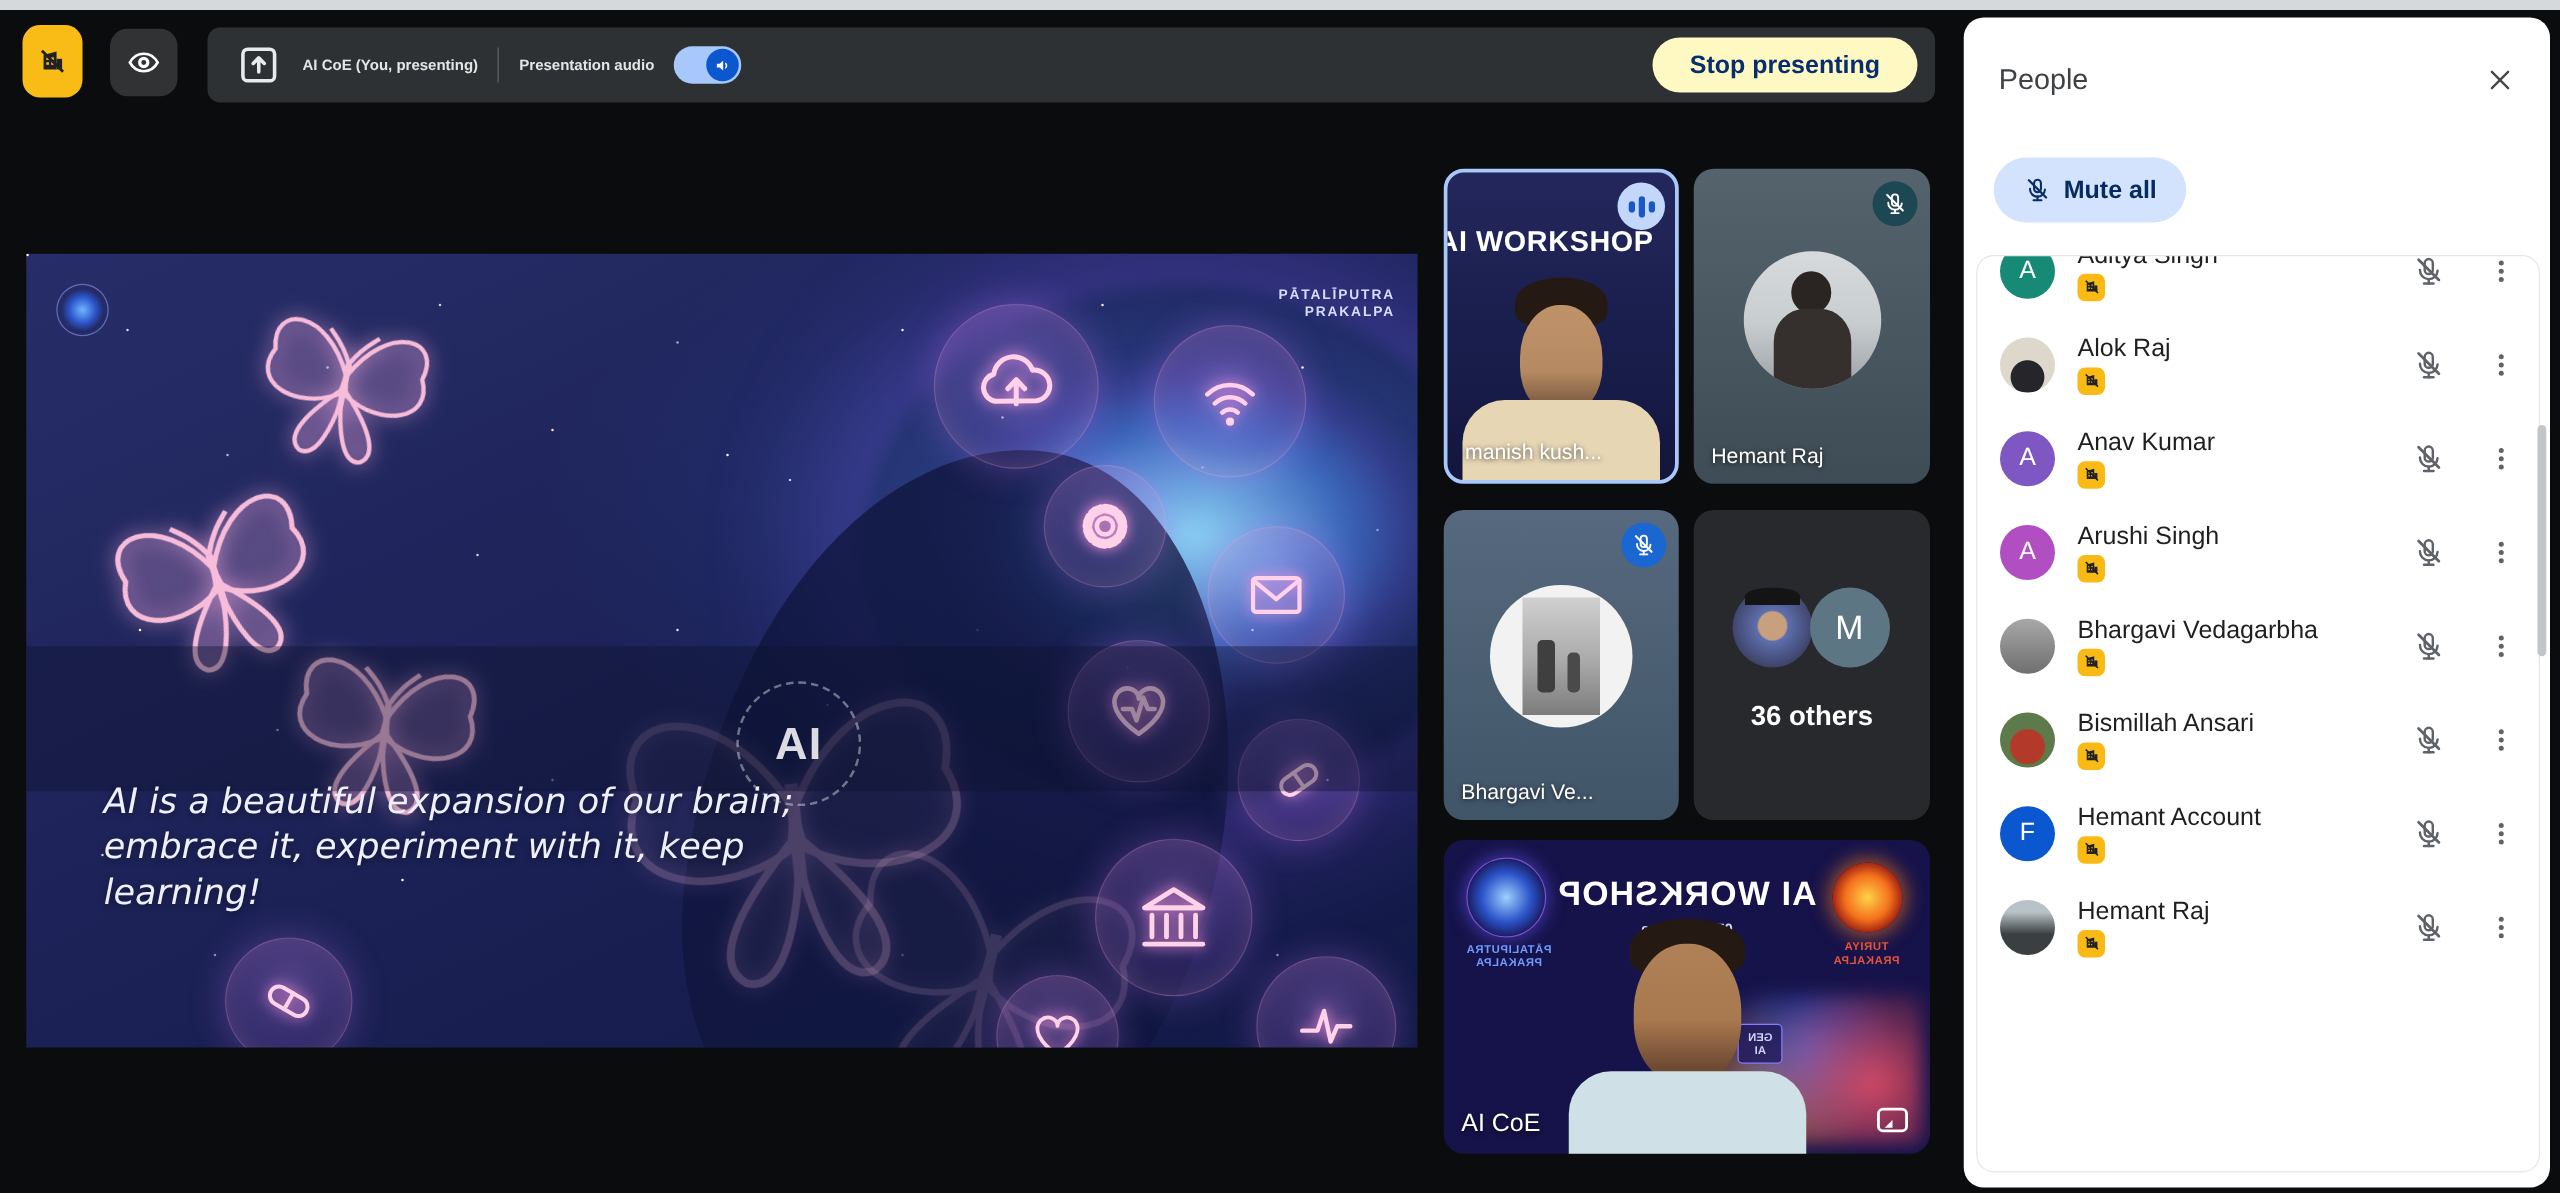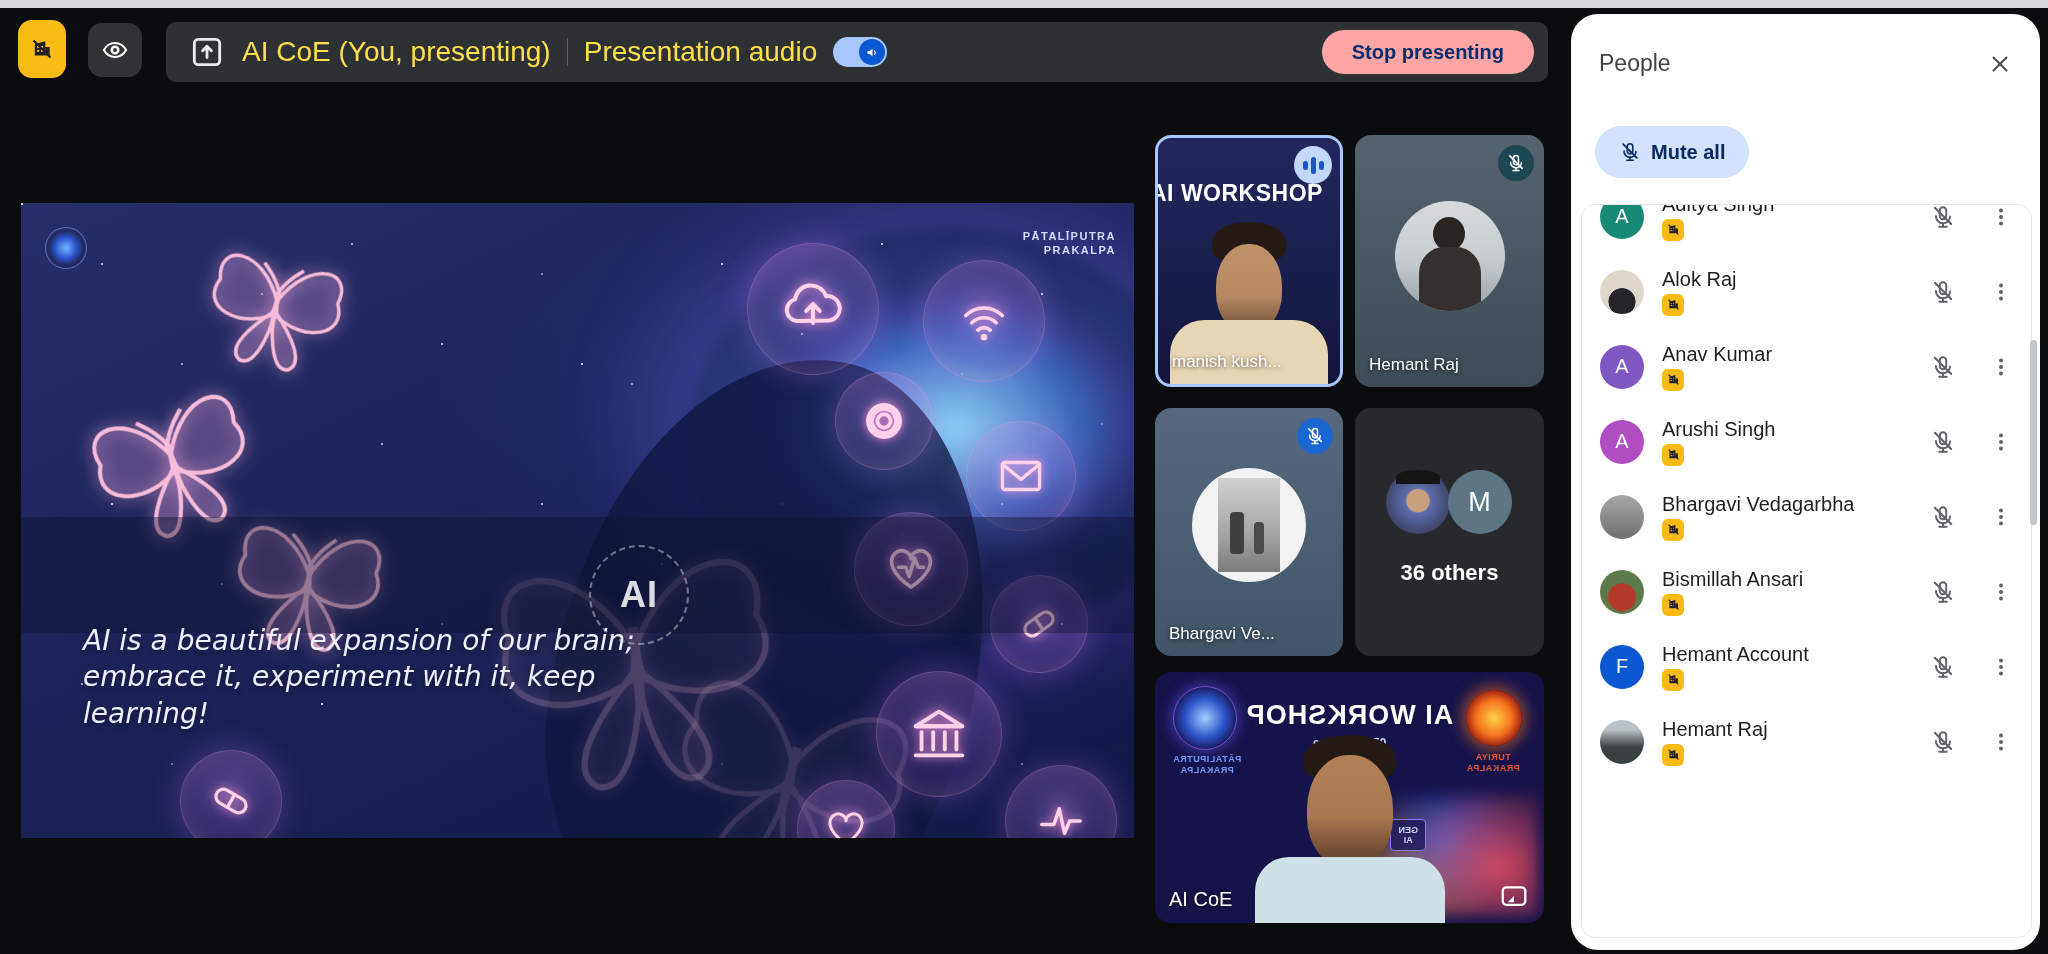--- a/index.html
+++ b/index.html
@@ -10,28 +10,28 @@
   
   #top-strip{left:0;top:0;width:2048px;height:8px;background:#d6d9dc;}
 
   
   #btn-warning{left:18px;top:20px;width:48px;height:58px;border-radius:14px;
     background:#f9bc16;display:flex;align-items:center;justify-content:center;cursor:pointer;}
   #btn-eye{left:88px;top:23px;width:54px;height:54px;border-radius:14px;
     background:#303234;display:flex;align-items:center;justify-content:center;color:#fff;cursor:pointer;}
   #present-bar{left:166px;top:22px;width:1382px;height:60px;border-radius:10px;
     background:#2e3133;display:flex;align-items:center;padding:0 14px;box-sizing:border-box;gap:16px;}
-  #present-bar .lbl{color:#fde047;font-size:28px;white-space:nowrap;}
+  #present-bar .lbl{color:#e5e5e5;font-size:12px;white-space:nowrap;font-weight:bold;}
   #present-icon{width:38px;height:38px;color:#e8eaed;margin-left:8px;}
   .vdiv{width:1px;height:28px;background:#5f6368;}
   #audio-toggle{width:54px;height:30px;border-radius:15px;background:#a8c7fa;
     position:relative;cursor:pointer;flex:0 0 auto;}
   #audio-toggle .knob{position:absolute;right:2px;top:2px;width:26px;height:26px;border-radius:50%;
     background:#0b57d0;display:flex;align-items:center;justify-content:center;color:#fff;}
-  #stop-btn{margin-left:auto;height:44px;border-radius:22px;background:#fca5a5;border:none;
+  #stop-btn{margin-left:auto;height:44px;border-radius:22px;background:#fef9c3;border:none;
     color:#062e6f;font-size:20px;font-weight:700;padding:0 30px;cursor:pointer;
     font-family:"Liberation Sans",sans-serif;}
 
   
   #slide{left:21px;top:203px;width:1113px;height:635px;overflow:hidden;
     background:
       radial-gradient(60% 55% at 82% 32%, rgba(64,110,200,.55) 0%, rgba(40,60,140,.18) 55%, transparent 75%),
       linear-gradient(155deg,#272d68 0%,#1d2358 45%,#121946 100%);}
   #stars{left:0;top:0;width:2px;height:2px;border-radius:50%;background:#fff;
     box-shadow:80px 60px #cfe0ff,160px 160px rgba(255,255,255,.7),240px 90px #9fc3ff,330px 40px rgba(255,255,255,.8),
@@ -136,21 +136,21 @@
   #t5 .hair{left:50%;transform:translateX(-50%);bottom:142px;width:92px;height:46px;}
   #t5-expand{position:absolute;right:12px;bottom:12px;width:36px;height:30px;color:#fff;
     display:flex;align-items:center;justify-content:center;cursor:pointer;}
   
   #t1 .shirt{left:50%;transform:translateX(-50%);bottom:-10px;width:158px;height:74px;background:#e6d6b4;}
   #t1 .head{left:50%;transform:translateX(-50%);bottom:52px;width:66px;height:88px;
     background:linear-gradient(180deg,#c0926a 0%,#b58a63 60%,#7d5b40 90%);}
   #t1 .hair{left:50%;transform:translateX(-50%);bottom:122px;width:74px;height:40px;}
 
   
-  #panel{left:1571px;top:14px;width:469px;height:936px;background:#fff;border-radius:27px;}
+  #panel{left:1571px;top:14px;width:469px;height:936px;background:#fff;border-radius:16px;}
   #panel-title{left:28px;top:36px;font-size:23px;color:#3f4245;}
   #panel-close{right:22px;top:32px;width:36px;height:36px;display:flex;align-items:center;
     justify-content:center;color:#444746;cursor:pointer;}
   #panel-actions{left:24px;top:112px;display:flex;gap:12px;}
   .tonal-btn{height:52px;border-radius:26px;background:#d3e3fd;border:none;display:flex;
     align-items:center;gap:10px;padding:0 24px;font-size:20px;font-weight:700;color:#072b60;
     cursor:pointer;font-family:"Liberation Sans",sans-serif;}
   .tonal-btn svg{color:#0a2e63;}
   #plist{left:10px;top:190px;width:449px;height:732px;border:1px solid #e4e6e8;border-radius:14px;
     overflow:hidden;background:#fff;}

